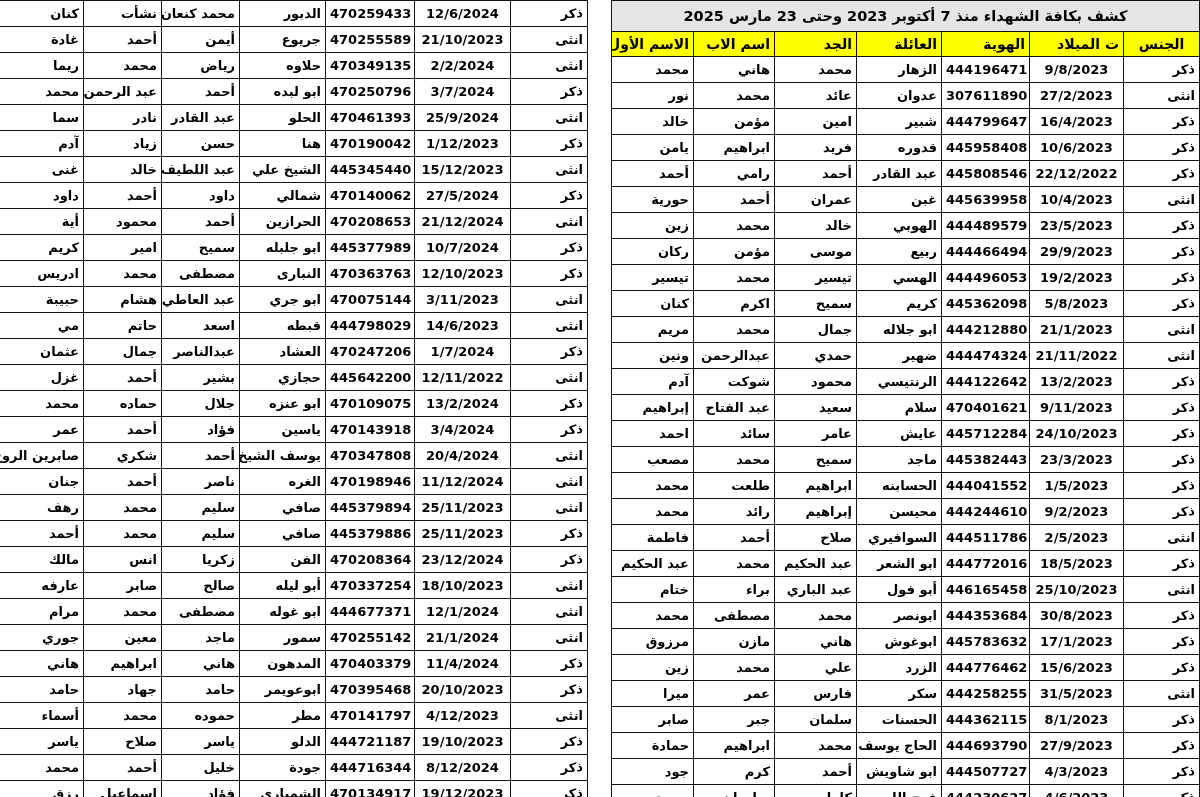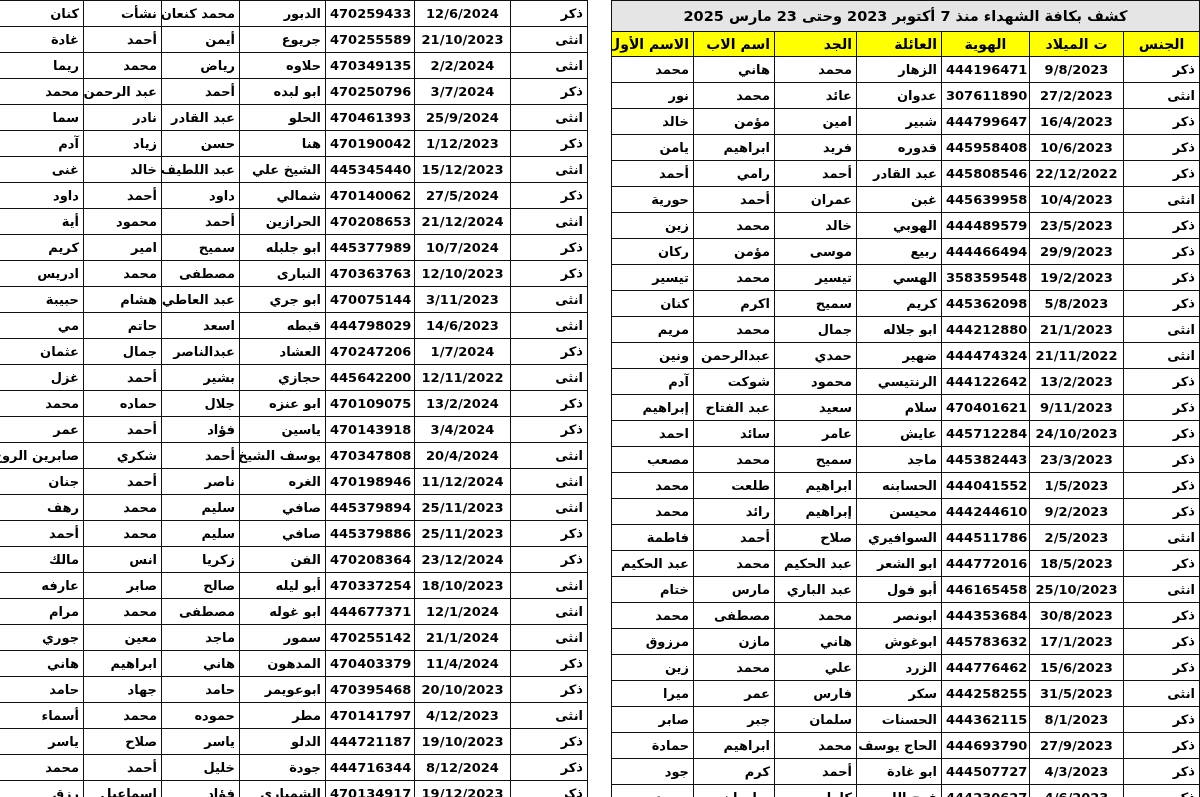--- a/index.html
+++ b/index.html
@@ -75,21 +75,21 @@
   
   .c-gender   { text-align: center; }
   .c-dob      { text-align: center; direction: ltr; font-weight: 600; }
   .c-id       { text-align: center; direction: ltr; font-weight: 600; }
   .c-family   { text-align: right; }
   .c-grand    { text-align: right; }
   .c-father   { text-align: right; }
   .c-first    { text-align: right; }
 
   th.c-gender { text-align: center; }
-  th.c-dob, th.c-id { text-align: center; direction: rtl; }
+  th.c-dob, th.c-id { text-align: right; direction: rtl; }
   th.c-family, th.c-grand, th.c-father, th.c-first { text-align: right; }
 
   
   td.c-gender { text-align: right; padding-right: 8px; }
 </style>
 </head>
 <body>
 
 <div id="sheet">
 
@@ -482,21 +482,21 @@
             <td class="c-dob">29/9/2023</td>
             <td class="c-id">444466494</td>
             <td class="c-family">ربيع</td>
             <td class="c-grand">موسى</td>
             <td class="c-father">مؤمن</td>
             <td class="c-first">ركان</td>
           </tr>
           <tr>
             <td class="c-gender">ذكر</td>
             <td class="c-dob">19/2/2023</td>
-            <td class="c-id">358359548</td>
+            <td class="c-id">444496053</td>
             <td class="c-family">الهسي</td>
             <td class="c-grand">تيسير</td>
             <td class="c-father">محمد</td>
             <td class="c-first">تيسير</td>
           </tr>
           <tr>
             <td class="c-gender">ذكر</td>
             <td class="c-dob">5/8/2023</td>
             <td class="c-id">445362098</td>
             <td class="c-family">كريم</td>
@@ -593,21 +593,21 @@
             <td class="c-grand">عبد الحكيم</td>
             <td class="c-father">محمد</td>
             <td class="c-first">عبد الحكيم</td>
           </tr>
           <tr>
             <td class="c-gender">انثى</td>
             <td class="c-dob">25/10/2023</td>
             <td class="c-id">446165458</td>
             <td class="c-family">أبو فول</td>
             <td class="c-grand">عبد الباري</td>
-            <td class="c-father">مارس</td>
+            <td class="c-father">براء</td>
             <td class="c-first">ختام</td>
           </tr>
           <tr>
             <td class="c-gender">ذكر</td>
             <td class="c-dob">30/8/2023</td>
             <td class="c-id">444353684</td>
             <td class="c-family">ابونصر</td>
             <td class="c-grand">محمد</td>
             <td class="c-father">مصطفى</td>
             <td class="c-first">محمد</td>
@@ -654,21 +654,21 @@
             <td class="c-id">444693790</td>
             <td class="c-family">الحاج يوسف</td>
             <td class="c-grand">محمد</td>
             <td class="c-father">ابراهيم</td>
             <td class="c-first">حمادة</td>
           </tr>
           <tr>
             <td class="c-gender">ذكر</td>
             <td class="c-dob">4/3/2023</td>
             <td class="c-id">444507727</td>
-            <td class="c-family">ابو غادة</td>
+            <td class="c-family">ابو شاويش</td>
             <td class="c-grand">أحمد</td>
             <td class="c-father">كرم</td>
             <td class="c-first">جود</td>
           </tr>
           <tr>
             <td class="c-gender">ذكر</td>
             <td class="c-dob">4/6/2023</td>
             <td class="c-id">444230627</td>
             <td class="c-family">فرج الله</td>
             <td class="c-grand">كامل</td>

